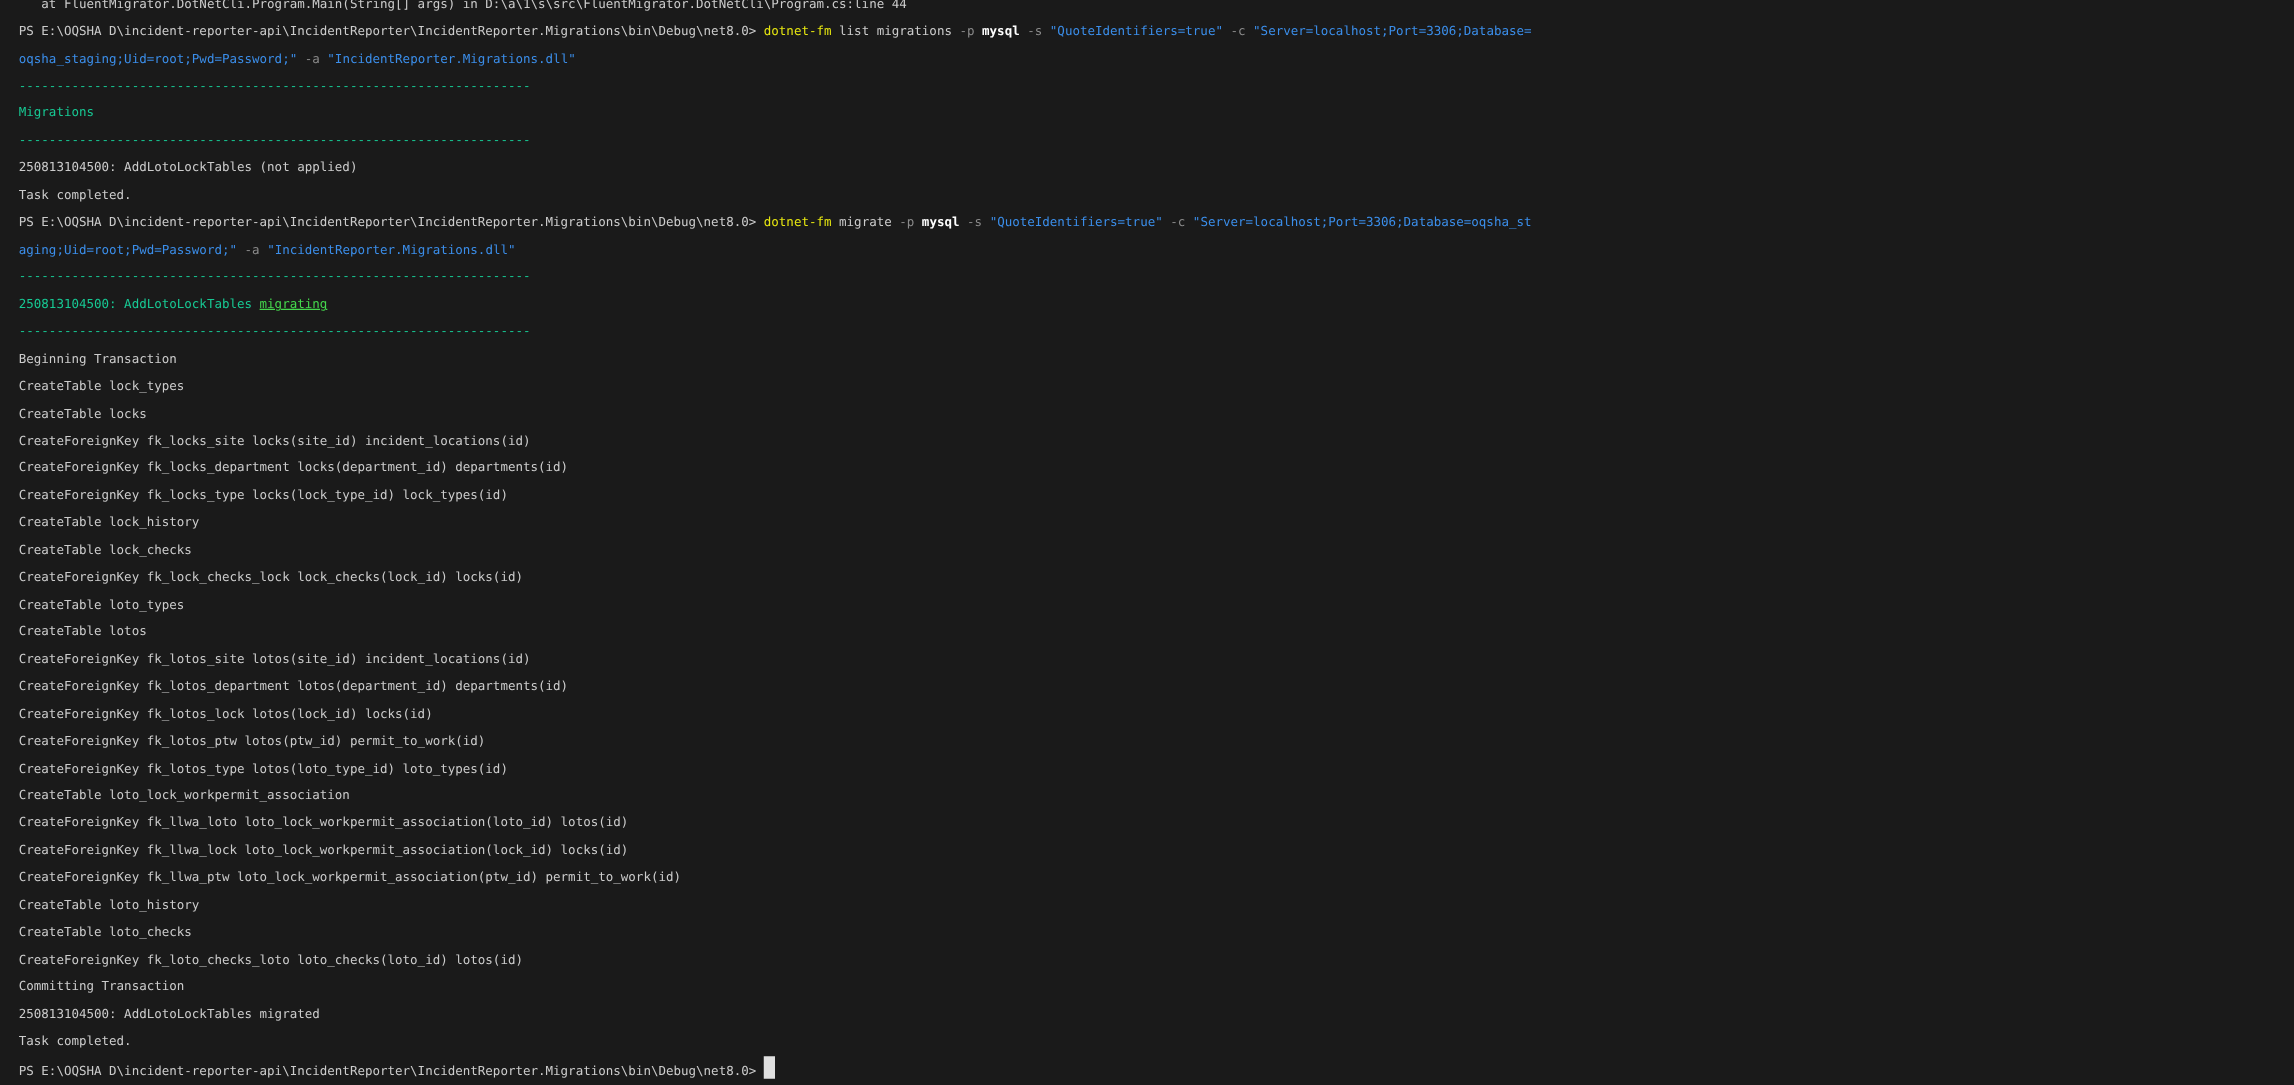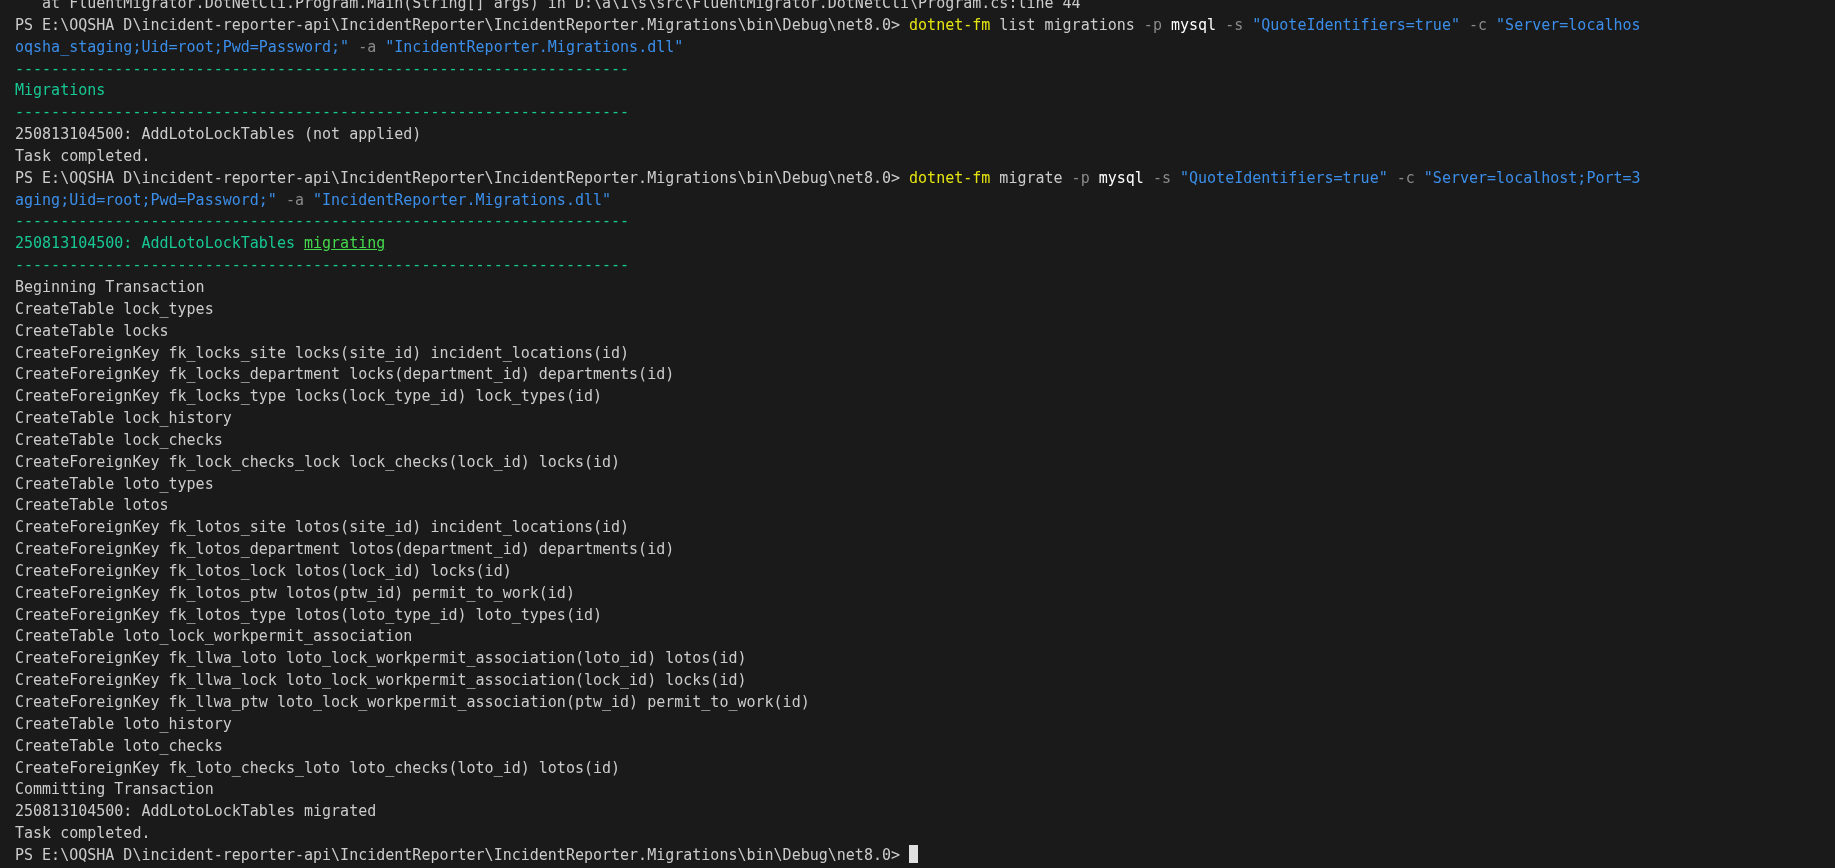--- a/index.html
+++ b/index.html
@@ -9,33 +9,33 @@
     width: 1835px; height: 868px;
     overflow: hidden;
     background: var(--bg, #1a1a1a);
   }
   .terminal {
     position: absolute;
     left: 0; top: 0;
     width: 1641px; height: 868px;
     overflow: hidden;
     font-family: "DejaVu Sans Mono", "Liberation Mono", monospace;
-    font-size: 15px;
+    font-size: 10px;
     line-height: 21.85px;
     color: var(--fg, #cccccc);
     cursor: text;
   }
   .tlines {
     margin-top: -7px;
     padding-left: 15px;
     white-space: pre;
   }
   .line { min-height: 21.85px; }
   .fg { color: var(--fg, #cccccc); }
-  .wt { color: var(--wt, #ffffff); font-weight: normal; }
+  .wt { color: var(--wt, #ffffff); font-weight: bold; }
   .yl { color: var(--yl, #e5e510); }
   .gy { color: var(--gy, #8a8a8a); }
   .bl { color: var(--bl, #3b8eea); }
   .gn { color: var(--gn, #17c893); }
   .lm { color: var(--lm, #45d74d); text-decoration: underline; }
   .cursor {
     display: inline-block;
     width: 9px; height: 18px;
     margin-bottom: -3px;
     background: var(--cursor, #e0e0e0);

